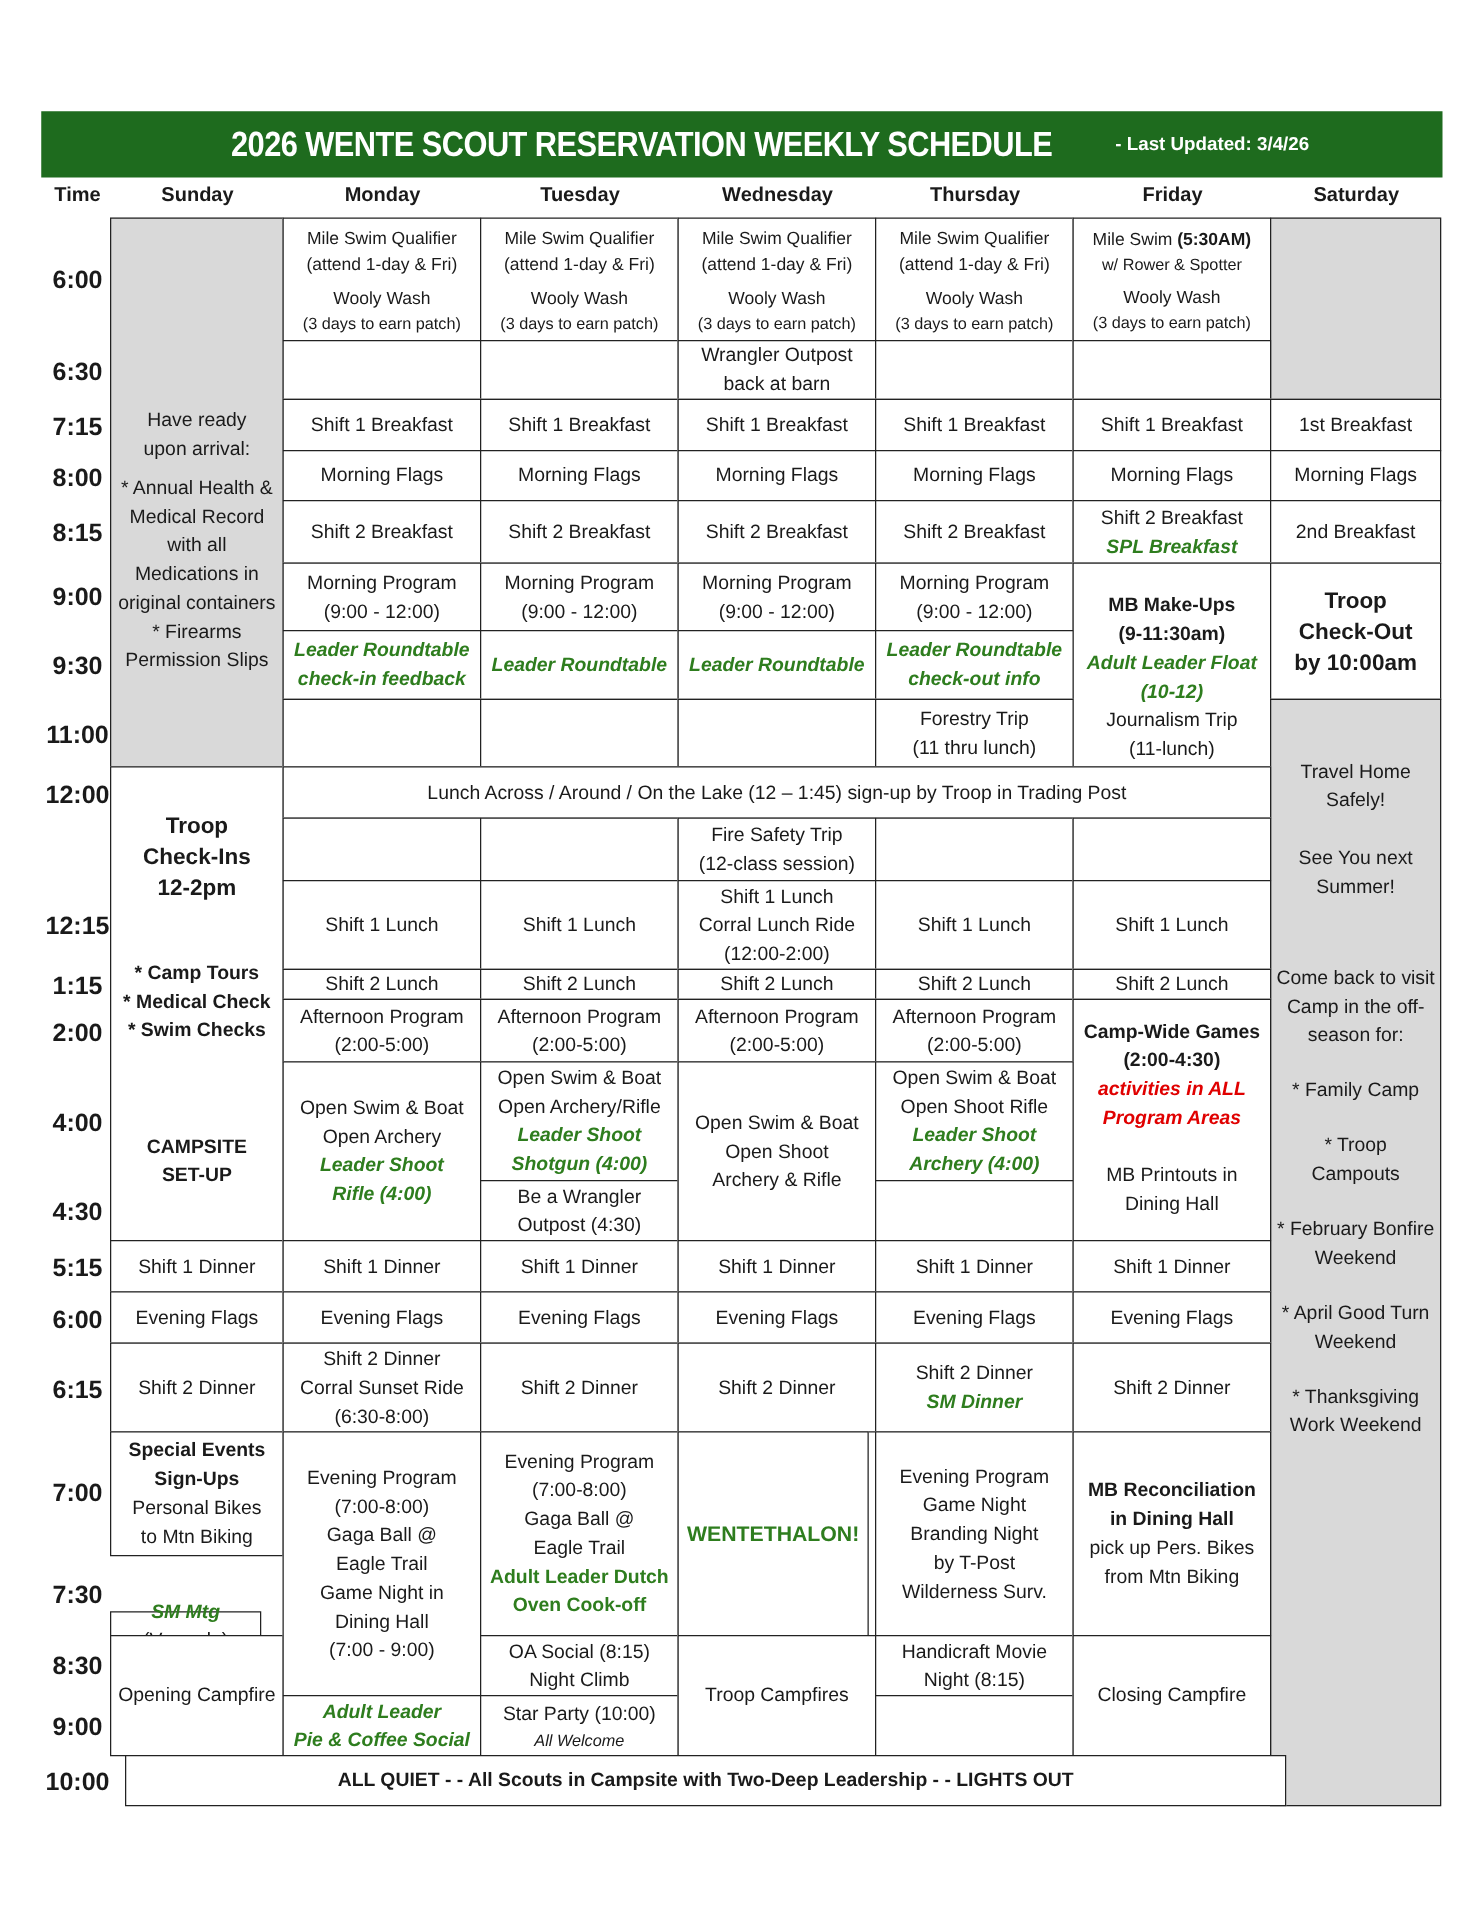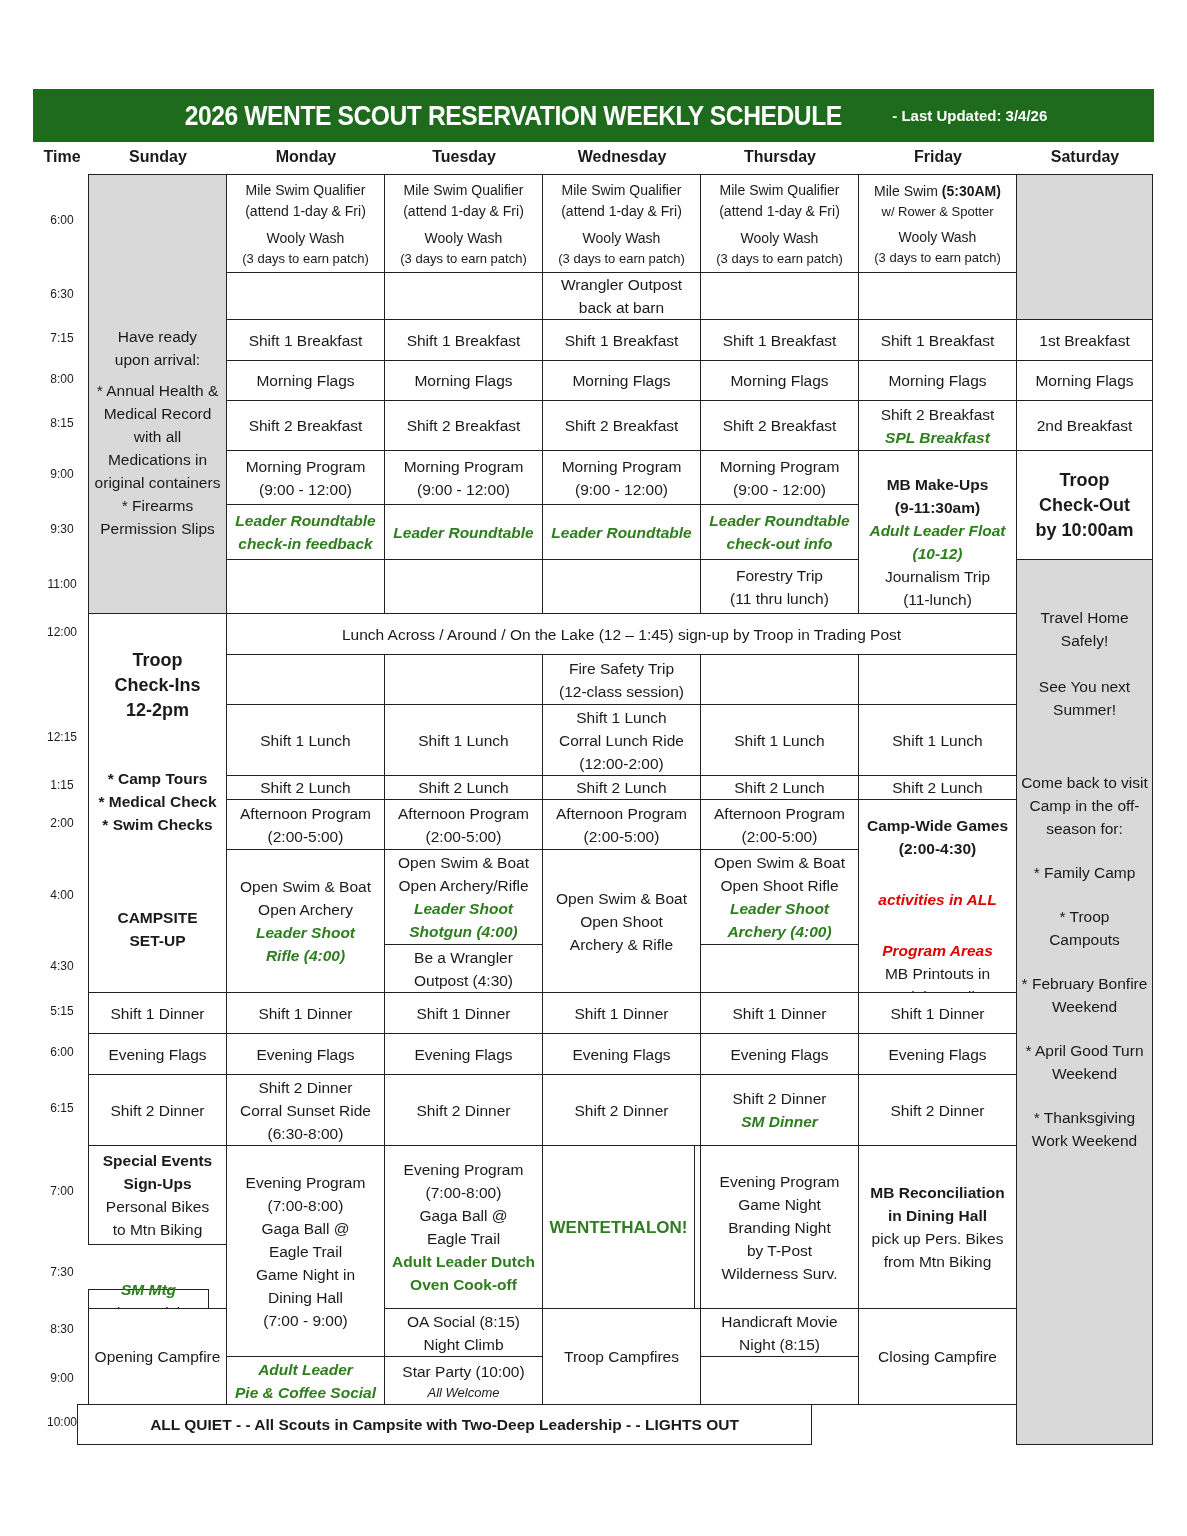--- a/index.html
+++ b/index.html
@@ -1,26 +1,26 @@
 <!DOCTYPE html>
 <html><head>
 <meta charset="utf-8">
 <style>
   html,body{margin:0;padding:0;background:#ffffff;}
   body{width:1187px;height:1536px;position:relative;overflow:hidden;font-family:"Liberation Sans","DejaVu Sans",sans-serif;color:#1a1a1a;}
   .banner{position:absolute;left:33px;top:89px;width:1121px;height:53px;background:#1e6b1e;color:#fff;display:flex;align-items:center;justify-content:center;}
   .banner .t{font-size:28px;font-weight:bold;letter-spacing:-0.5px;transform:scaleX(0.88);display:inline-block;white-space:nowrap;}
   .banner .u{font-size:15px;font-weight:bold;margin-left:6px;}
   .hdr{position:absolute;top:148px;height:22px;font-size:16px;font-weight:bold;text-align:center;}
-  .tl{position:absolute;left:36px;width:52px;font-size:12px;font-weight:normal;text-align:center;}
+  .tl{position:absolute;left:36px;width:52px;font-size:20px;font-weight:bold;text-align:center;}
   .c{position:absolute;box-sizing:border-box;border:1.5px solid #222;display:flex;flex-direction:column;align-items:center;justify-content:center;text-align:center;font-size:15.5px;line-height:23px;background:#fff;margin-left:-1px;margin-top:-1px;}
   .gray{background:#d9d9d9;}
   .g{color:#2e7d1e;font-weight:bold;font-style:italic;}
   .gn{color:#2e7d1e;font-weight:bold;}
-  .r{color:#e00000;font-weight:bold;font-style:italic;margin-top:28px;}
+  .r{color:#e00000;font-weight:bold;font-style:italic;}
   .b{font-weight:bold;}
   .sm{font-size:14px;line-height:21px;}
   .xs{font-size:13px;line-height:19px;}
   .big{font-size:18px;line-height:25px;font-weight:bold;}
   .gap{height:8px;}
   .i{font-style:italic;}
 </style>
 </head>
 <body>
 
@@ -389,13 +389,13 @@
 </div>
 <div class="c" style="left:701px;top:1357px;width:159px;height:49px"></div>
 <div class="c" style="left:859px;top:1146px;width:159px;height:164px">
   <div class="b">MB Reconciliation</div>
   <div class="b">in Dining Hall</div>
   <div>pick up Pers. Bikes</div>
   <div>from Mtn Biking</div>
 </div>
 <div class="c" style="left:859px;top:1309px;width:159px;height:97px">Closing Campfire</div>
 
-<div class="c b" style="left:78px;top:1405px;width:735px;height:41px">ALL QUIET - - All Scouts in Campsite with Two-Deep Leadership - - LIGHTS OUT</div>
+<div class="c b" style="left:101px;top:1405px;width:929px;height:41px">ALL QUIET - - All Scouts in Campsite with Two-Deep Leadership - - LIGHTS OUT</div>
 
 </body></html>

